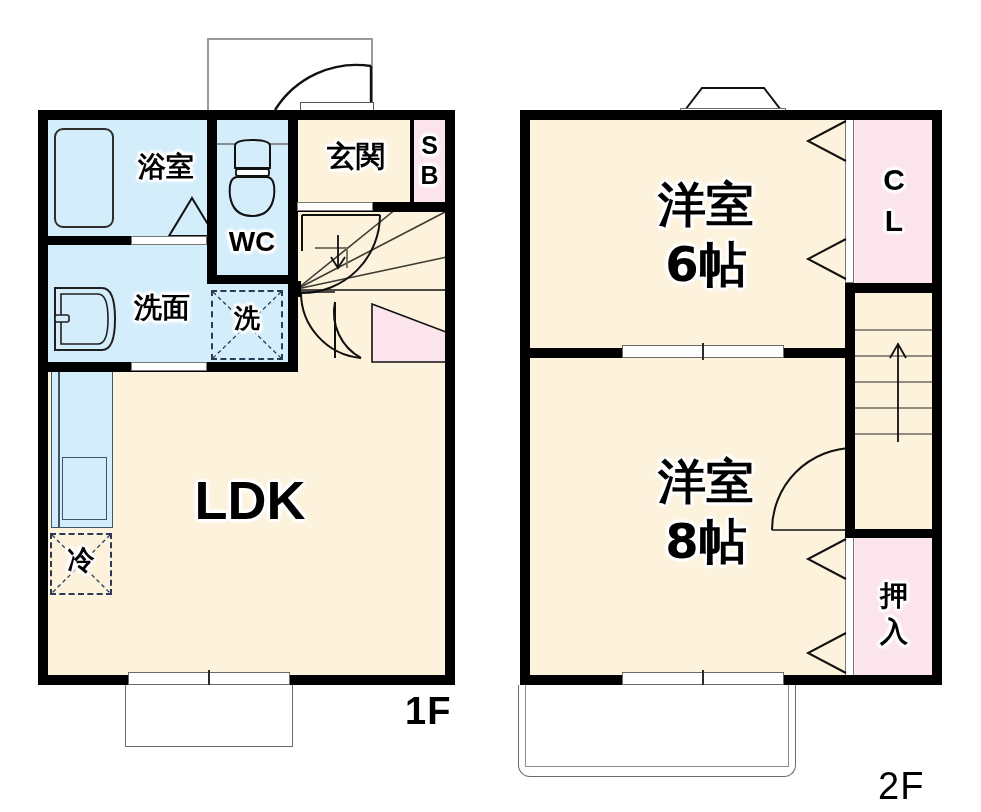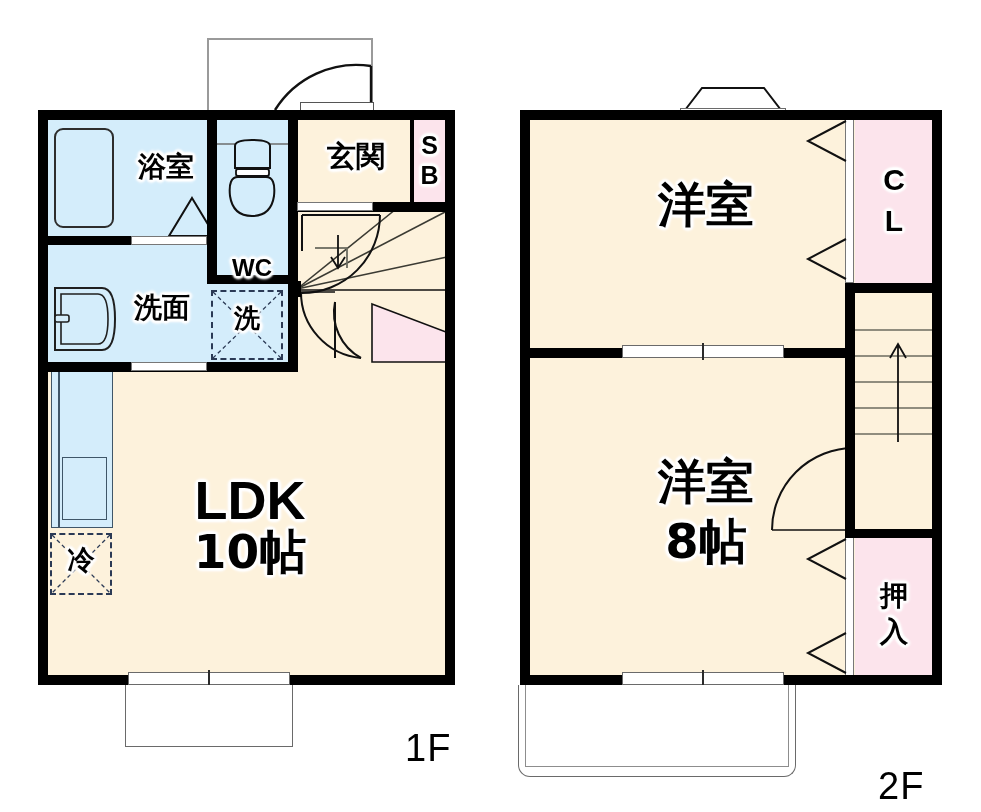--- a/index.html
+++ b/index.html
@@ -132,31 +132,30 @@
     <div class="abs f-white" style="left:297px;top:202px;width:76px;height:9px;border:1px solid #777;"></div>
     <div class="abs wall" style="left:410px;top:119px;width:4px;height:83px;"></div>
     <div class="abs wall" style="left:288px;top:281px;width:13px;height:16px;"></div>
     <div class="abs wall" style="left:288px;top:362px;width:10px;height:10px;"></div>
 
     <div class="abs f-white" style="left:128px;top:672px;width:162px;height:13px;border:1.4px solid #6a6a6a;"></div>
     <div class="abs" style="left:208px;top:670px;width:2px;height:17px;background:#2b2b2b;"></div>
     <div class="abs f-white" style="left:125px;top:685px;width:168px;height:62px;border:1.4px solid #6a6a6a;border-top:none;"></div>
 
     <div class="lbl jp" style="left:120px;top:153px;width:92px;font-size:28px;">浴室</div>
-    <div class="lbl" style="left:216px;top:228px;width:72px;font-size:24px;margin-top:28px;">WC</div>
+    <div class="lbl" style="left:216px;top:228px;width:72px;font-size:28px;">WC</div>
     <div class="lbl jp" style="left:116px;top:294px;width:92px;font-size:28px;font-family:Liberation Serif, serif;">洗面</div>
     <div class="lbl jp" style="left:225px;top:305px;width:44px;font-size:26px;">洗</div>
     <div class="lbl jp" style="left:310px;top:142px;width:92px;font-size:29px;">玄関</div>
     <div class="lbl" style="left:413px;top:131px;width:33px;font-size:25px;line-height:1.18;">S
 B</div>
     <div class="lbl" style="left:180px;top:473px;width:140px;font-size:54px;">LDK</div>
-    <div class="lbl jp" style="left:175px;top:528px;width:150px;font-size:47px;">10帖</div>
     <div class="lbl jp" style="left:56px;top:546px;width:50px;font-size:27px;">冷</div>
 
-    <div class="floortag" style="left:405px;top:727px;">1F</div>
+    <div class="floortag" style="left:405px;top:690px;font-weight:bold;">1F</div>
   </div>
 
   <div class="abs" style="left:490px;top:0;width:491px;height:812px;">
 
     <svg class="abs" style="left:168px;top:86px;width:150px;height:30px;">
       <polygon points="24,28 44,2 106,2 126,28" fill="#ffffff" stroke="#111" stroke-width="2"></polygon>
     </svg>
     <div class="abs f-white" style="left:190px;top:108px;width:106px;height:12px;border:1.4px solid #6a6a6a;"></div>
 
     <div class="abs f-room" style="left:30px;top:110px;width:422px;height:575px;"></div>
@@ -204,20 +203,21 @@
 
     <div class="abs f-white" style="left:132px;top:345px;width:162px;height:13px;border:1.4px solid #6a6a6a;"></div>
     <div class="abs" style="left:212px;top:343px;width:2px;height:17px;background:#2b2b2b;"></div>
     <div class="abs f-white" style="left:132px;top:672px;width:162px;height:13px;border:1.4px solid #6a6a6a;"></div>
     <div class="abs" style="left:212px;top:670px;width:2px;height:17px;background:#2b2b2b;"></div>
 
     <div class="abs f-white" style="left:28px;top:685px;width:278px;height:92px;border:1.6px solid #6a6a6a;border-top:none;border-radius:0 0 12px 12px;"></div>
     <div class="abs f-white" style="left:35px;top:685px;width:264px;height:82px;border:1.2px solid #8d8d8d;border-top:none;"></div>
 
     <div class="lbl jp" style="left:128px;top:180px;width:176px;font-size:48px;">洋室</div>
+    <div class="lbl jp" style="left:130px;top:240px;width:172px;font-size:48px;">6帖</div>
     <div class="lbl jp" style="left:128px;top:457px;width:176px;font-size:48px;">洋室</div>
     <div class="lbl jp" style="left:130px;top:517px;width:172px;font-size:48px;">8帖</div>
     <div class="lbl" style="left:365px;top:160px;width:78px;font-size:30px;line-height:1.35;">C
 L</div>
     <div class="lbl jp" style="left:365px;top:578px;width:78px;font-size:28px;line-height:1.3;">押
 入</div>
 
     <div class="floortag" style="left:388px;top:765px;">2F</div>
   </div>
 

